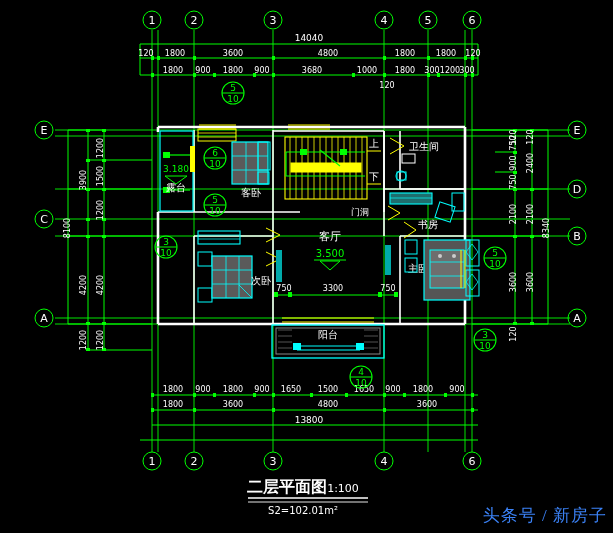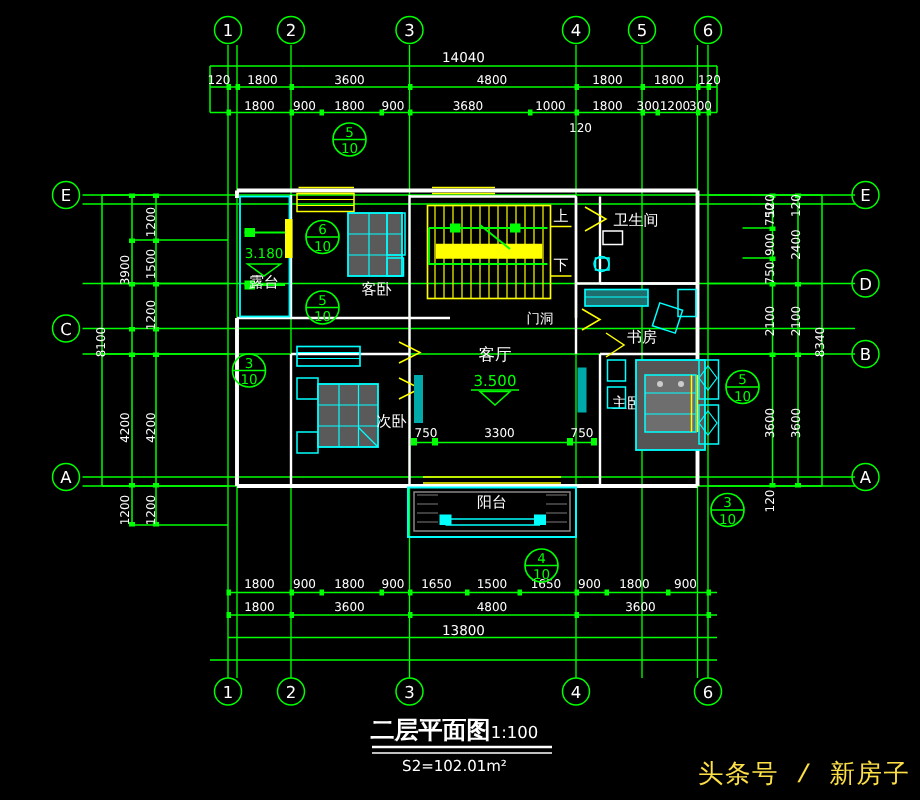--- a/index.html
+++ b/index.html
@@ -1,21 +1,21 @@
 <!DOCTYPE html>
 <html><head>
 <meta charset="utf-8">
 <style>
   html,body{margin:0;padding:0;background:#000;}
   body{width:613px;height:533px;overflow:hidden;
        font-family:"DejaVu Sans","Liberation Sans",sans-serif;}
   #stage{position:relative;width:613px;height:533px;background:#000;}
   svg{position:absolute;left:0;top:0;}
-  .wm{position:absolute;right:6px;bottom:6px;color:#fde047;font-size:17px;
-      letter-spacing:1px;font-family:Liberation Mono, monospace;}
+  .wm{position:absolute;right:6px;bottom:6px;color:#3b82f6;font-size:17px;
+      letter-spacing:1px;font-family:Liberation Serif, serif;}
 </style>
 </head>
 <body>
 
 <div id="stage">
 
 <svg width="613" height="533" viewBox="0 0 613 533" font-family="DejaVu Sans, Liberation Sans, sans-serif">
 
   <rect x="0" y="0" width="613" height="533" fill="#000"></rect>
 

